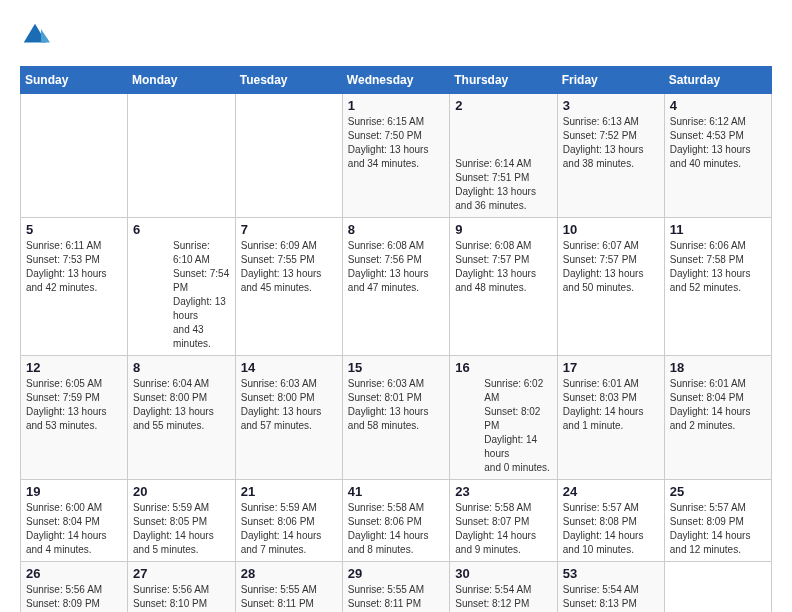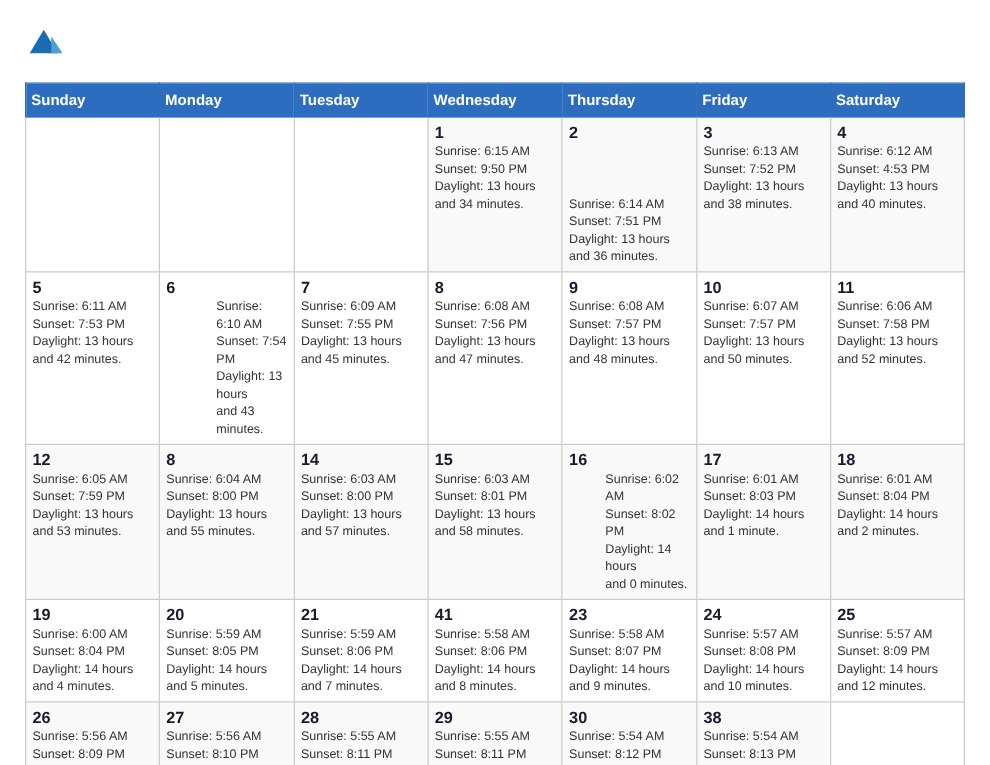--- a/index.html
+++ b/index.html
@@ -120,21 +120,21 @@
       </tr>
   </thead>
   <tbody id="calendar-body">
   <tr>
         <td class="empty-cell"></td>
         <td class="empty-cell"></td>
         <td class="empty-cell"></td>
         <td>
           <span class="day-number">1</span>
           <div class="day-info" style="white-space: pre-line;">Sunrise: 6:15 AM
-Sunset: 9:50 PM
+Sunset: 7:50 PM
 Daylight: 13 hours
 and 34 minutes.</div>
         </td>
         <td>
           <span class="day-number">2</span>
           <div class="day-info" style="white-space: pre-line; margin-top: 44px;">Sunrise: 6:14 AM
 Sunset: 7:51 PM
 Daylight: 13 hours
 and 36 minutes.</div>
         </td>
@@ -336,21 +336,21 @@
 and 16 minutes.</div>
         </td>
         <td>
           <span class="day-number">30</span>
           <div class="day-info" style="white-space: pre-line;">Sunrise: 5:54 AM
 Sunset: 8:12 PM
 Daylight: 14 hours
 and 17 minutes.</div>
         </td>
         <td>
-          <span class="day-number">38</span>
+          <span class="day-number">53</span>
           <div class="day-info" style="white-space: pre-line;">Sunrise: 5:54 AM
 Sunset: 8:13 PM
 Daylight: 14 hours
 and 18 minutes.</div>
         </td>
         <td class="empty-cell"></td>
       </tr>
     </tbody>
 </table>
 

